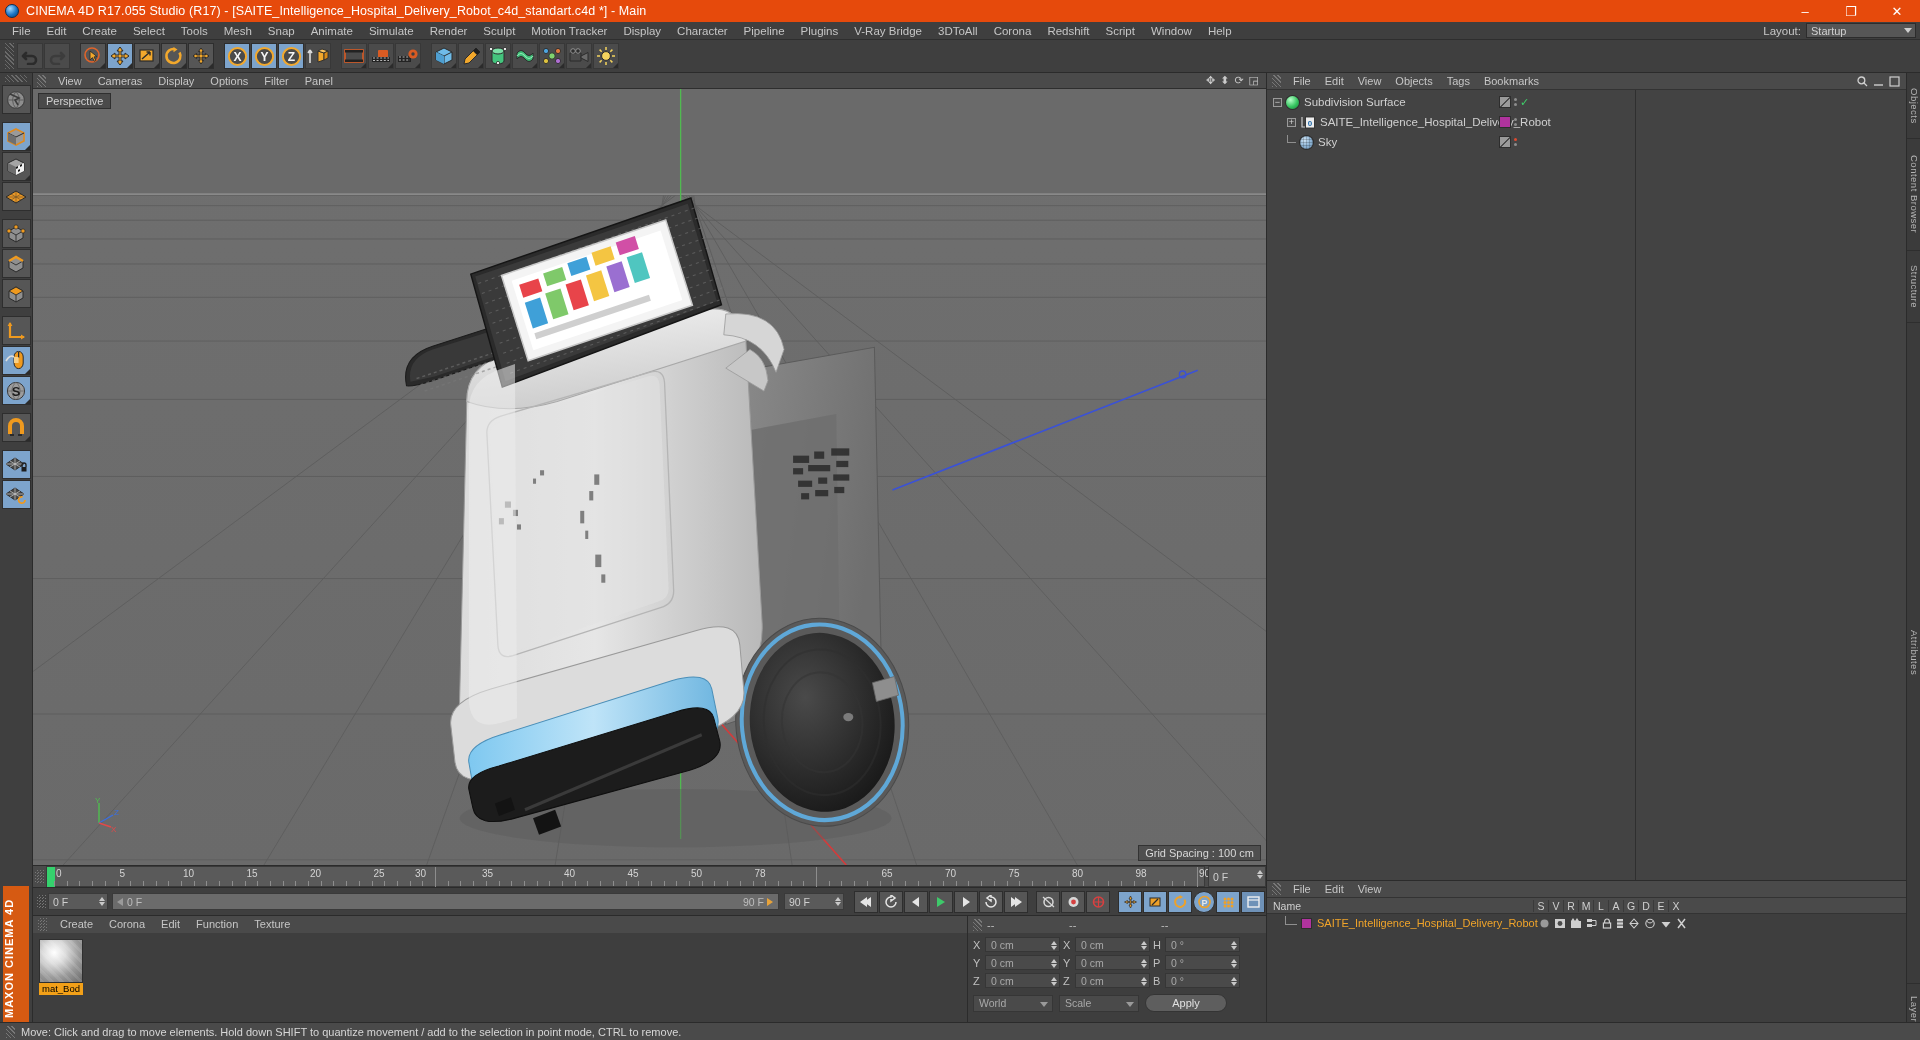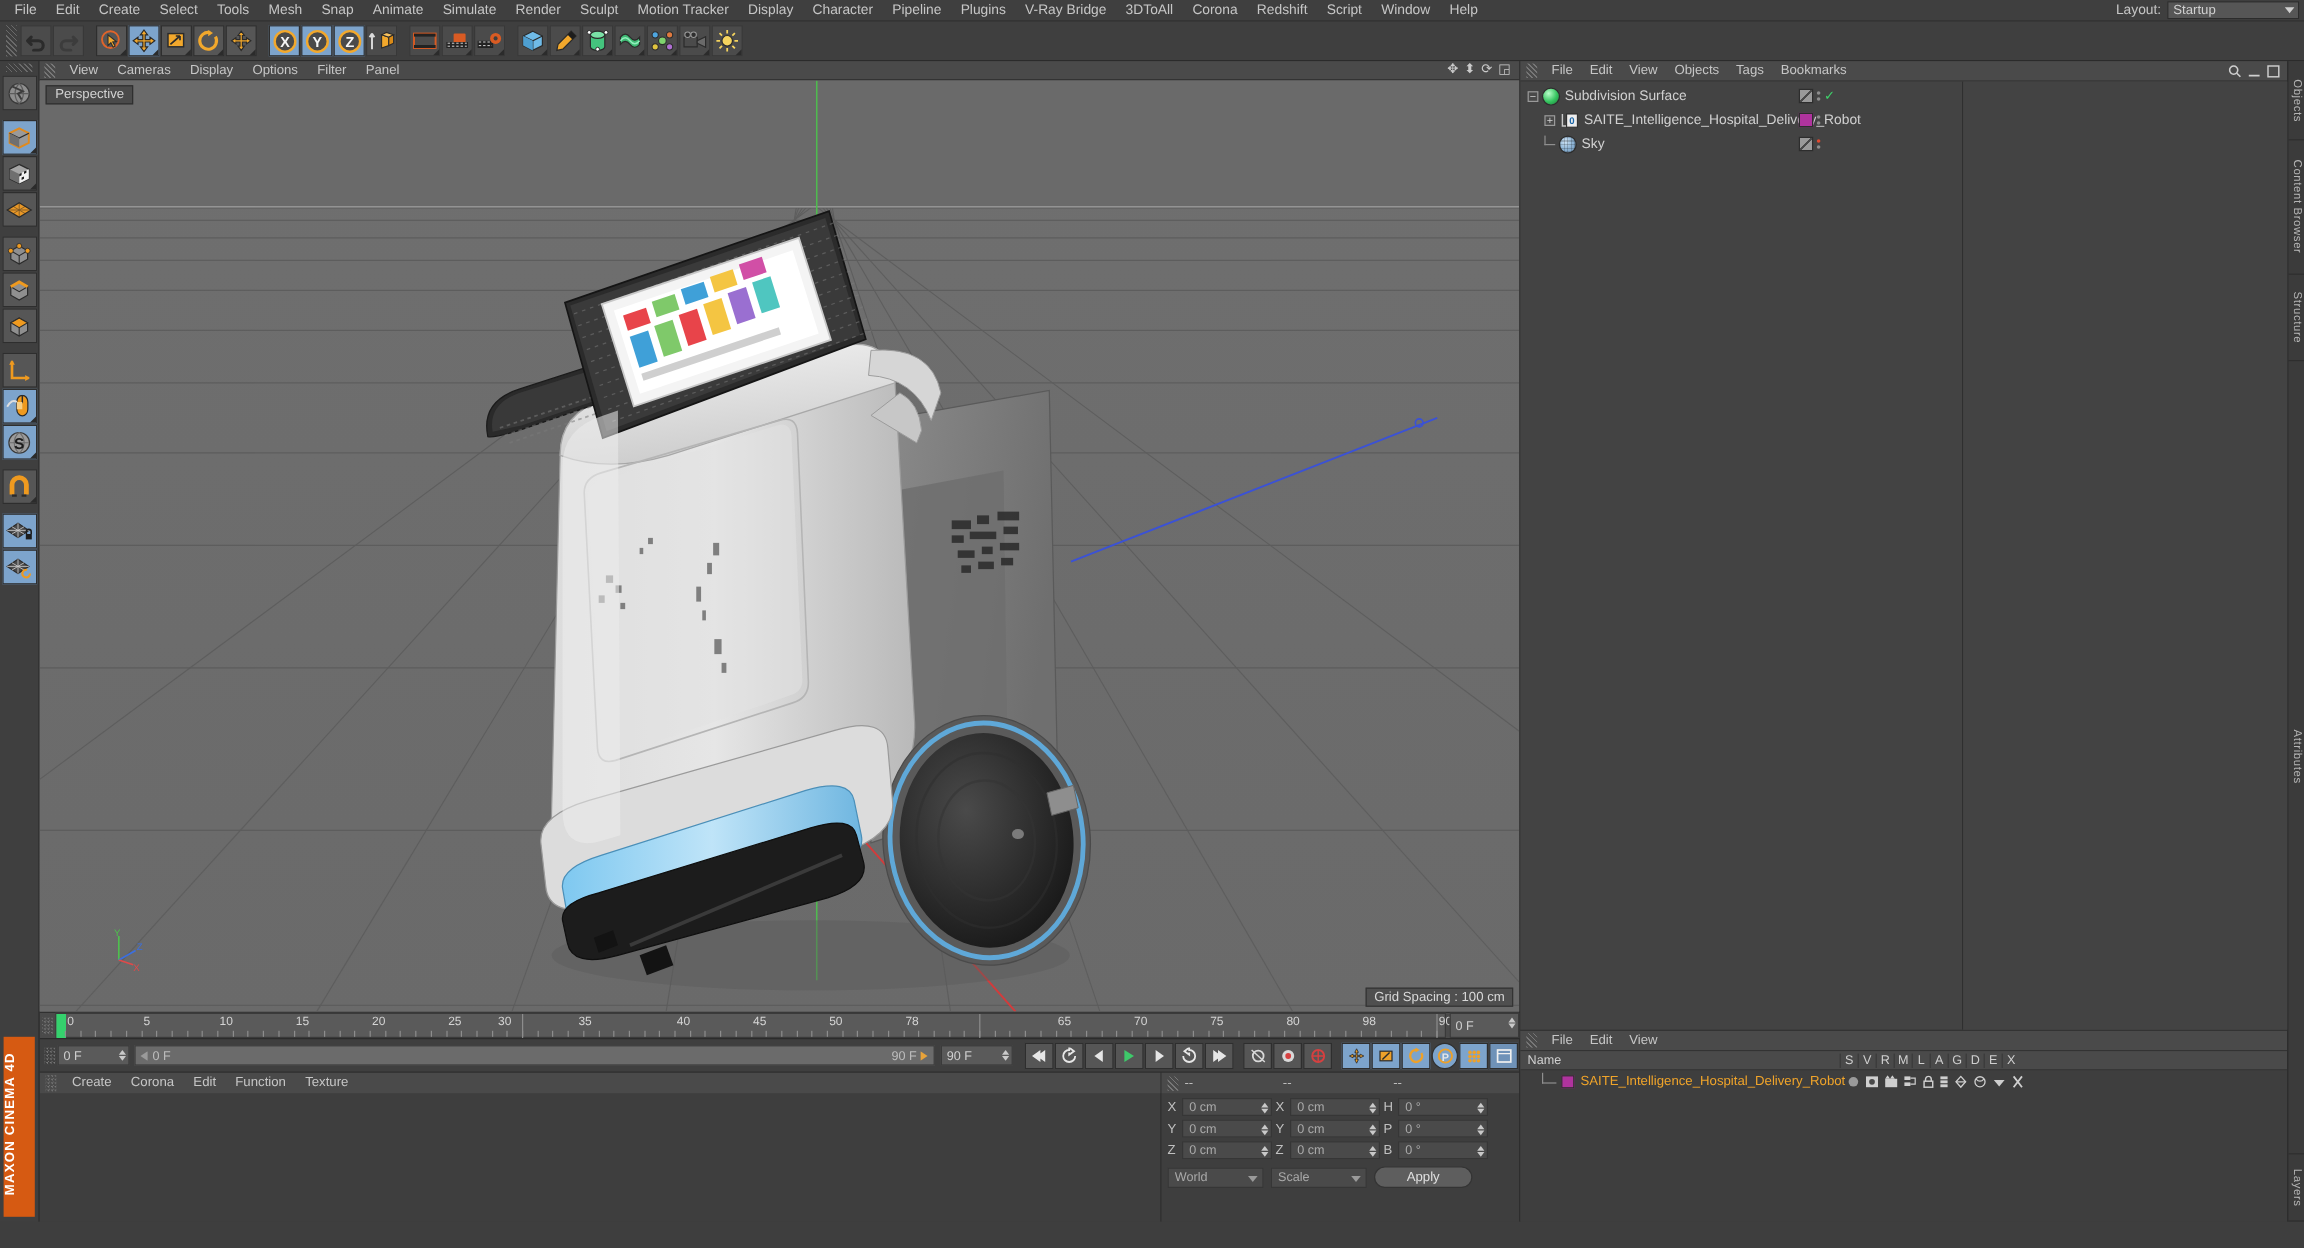--- a/index.html
+++ b/index.html
@@ -201,20 +201,29 @@
      display:flex; align-items:center; border-top:1px solid #2b2b2b; }
   .statusbar .sg { width:9px;height:12px;margin:0 6px;
      background-image:repeating-linear-gradient(45deg,#777 0 1px,transparent 1px 3px);}
   .statusbar .txt { font-size:11px; color:#d6d6d6; }
 </style>
 </head>
 <body>
 
 <div class="app">
 
+  <div class="titlebar">
+    <div class="tb-ico"></div>
+    <div class="tb-title">CINEMA 4D R17.055 Studio (R17) - [SAITE_Intelligence_Hospital_Delivery_Robot_c4d_standart.c4d *] - Main</div>
+    <div class="tb-btns">
+      <div>–</div>
+      <div>❐</div>
+      <div class="close">✕</div>
+    </div>
+  </div>
 
   <div class="menubar">
     <div class="mi">File</div>
     <div class="mi">Edit</div>
     <div class="mi">Create</div>
     <div class="mi">Select</div>
     <div class="mi">Tools</div>
     <div class="mi">Mesh</div>
     <div class="mi">Snap</div>
     <div class="mi">Animate</div>
@@ -1001,20 +1010,26 @@
       <div class="bottom">
         <div class="matmgr">
           <div class="mat-menubar">
             <div class="tl-grip" style="margin:3px 5px"></div>
             <div class="mi">Create</div>
             <div class="mi">Corona</div>
             <div class="mi">Edit</div>
             <div class="mi">Function</div>
             <div class="mi">Texture</div>
           </div>
+          <div class="mat-area">
+            <div class="mat-item">
+              <div class="mat-sphere"></div>
+              <div class="mat-name">mat_Bod</div>
+            </div>
+          </div>
         </div>
 
         <div class="coordmgr">
           <div class="coord-head">
             <div class="cg"></div>
             <div class="c1">--</div>
             <div class="c2">--</div>
             <div>--</div>
           </div>
           <div class="coord-rows">
@@ -1233,13 +1248,17 @@
 
     <div class="edgetabs">
       <div class="etab" style="flex:0 0 66px">Objects</div>
       <div class="etab" style="flex:0 0 112px">Content Browser</div>
       <div class="etab" style="flex:0 0 72px">Structure</div>
       <div class="etab" style="flex:1 1 auto">Attributes</div>
       <div class="etab" style="flex:0 0 56px">Layers</div>
     </div>
   </div>
 
+  <div class="statusbar">
+    <div class="sg"></div>
+    <div class="txt">Move: Click and drag to move elements. Hold down SHIFT to quantize movement / add to the selection in point mode, CTRL to remove.</div>
+  </div>
 </div>
 
 </body></html>

